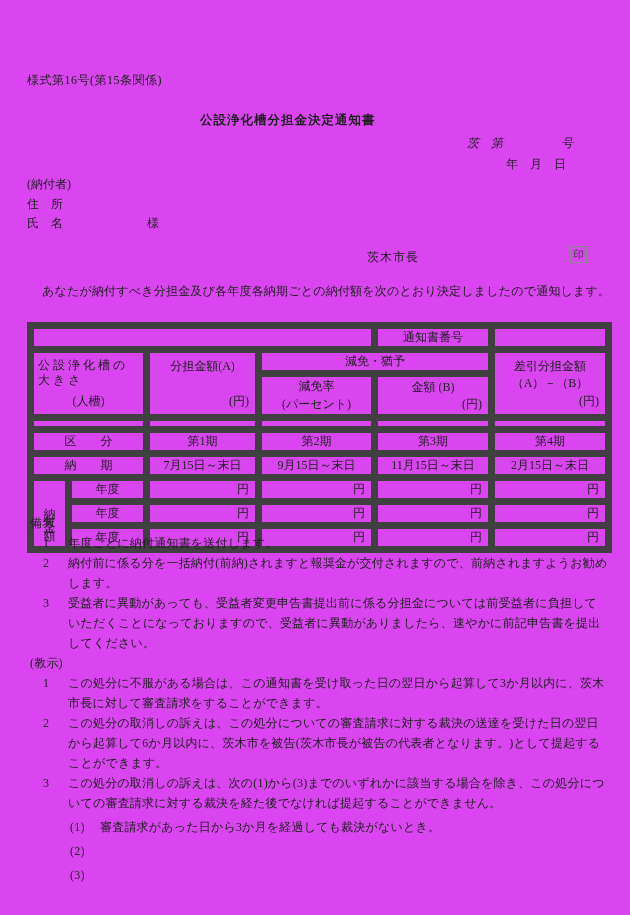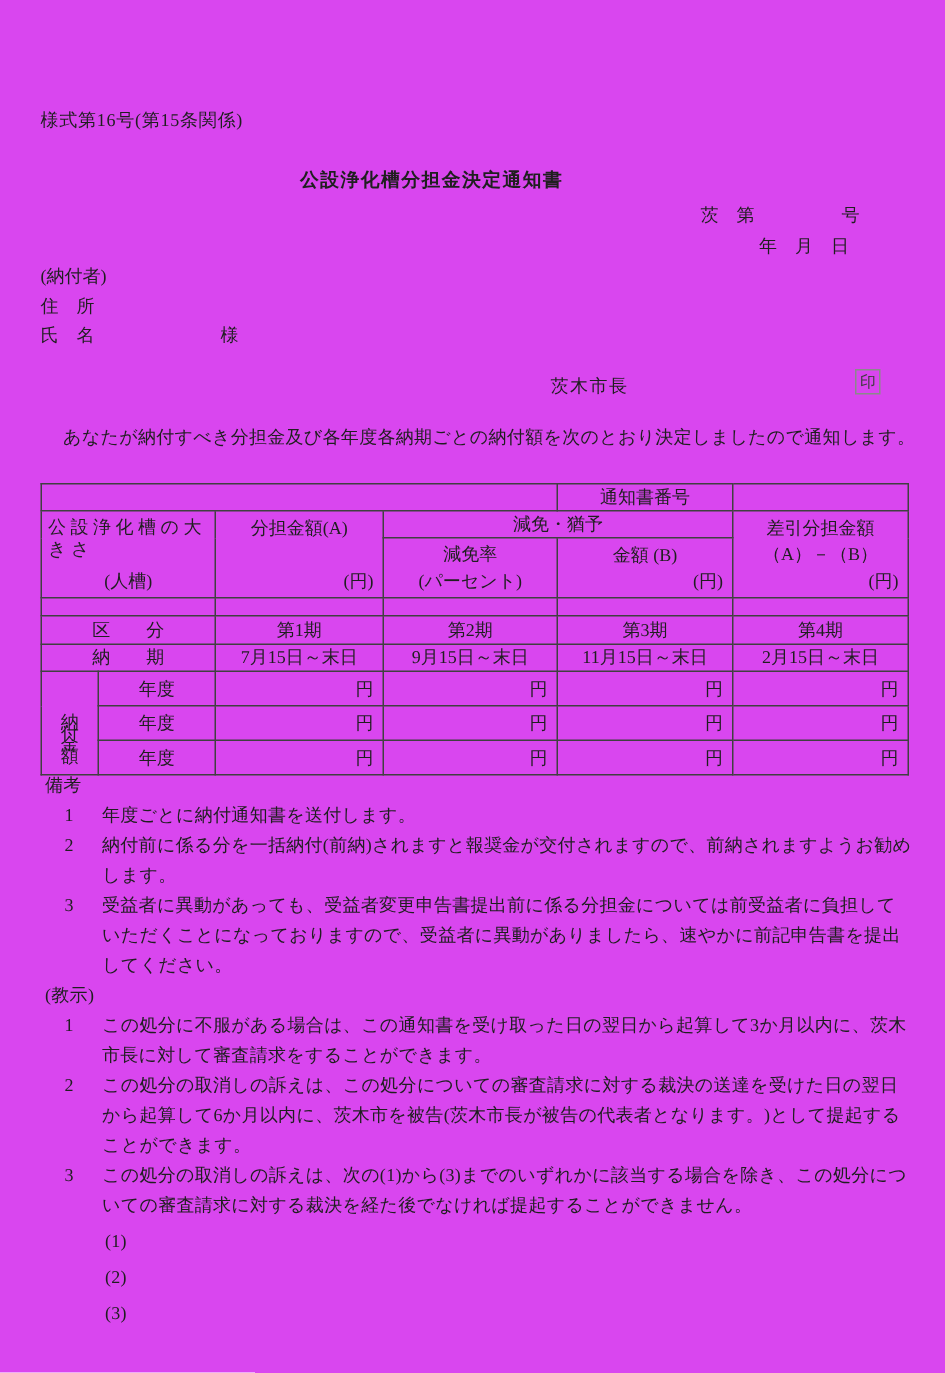--- a/index.html
+++ b/index.html
@@ -5,41 +5,41 @@
   * { margin:0; padding:0; box-sizing:border-box; }
   html,body { background:#ffffff; }
   .page {
     position:relative; width:630px; height:915px; background:#d946ef;
     font-family:"Liberation Serif","DejaVu Serif",serif;
     color:#1f1f1f; font-size:12px; overflow:hidden;
   }
   .abs { position:absolute; white-space:nowrap; }
   .form-note { left:27px; top:72px; letter-spacing:0.5px; }
   .doc-title { left:200px; top:112px; font-size:12.5px; font-weight:bold; letter-spacing:1px; }
-  .doc-no { left:467px; top:135px; display:flex; align-items:flex-start; }
+  .doc-no { left:467px; top:135px; display:flex; align-items:flex-start;font-style:italic; }
   .doc-no .blank { display:inline-block; width:58px; }
   .date-line { left:506px; top:156px; }
   .payer-label { left:27px; top:176px; }
   .addr-line { left:27px; top:196px;text-align:center; }
   .name-line { left:27px; top:215px; }
   .honorific { margin-left:84px; }
   .mayor { left:367px; top:249px; letter-spacing:1px; }
   .seal-box {
     left:570px; top:246px; width:17px; height:17px;
     border:1px solid #8a8a8a; display:flex; align-items:center; justify-content:center;
     font-size:10.5px; color:#3c3c3c;
   }
   .intro { left:30px; top:283px; width:578px; text-indent:12px; white-space:nowrap; letter-spacing:0.2px; }
 
   
   .main-table {
     position:absolute; left:27px; top:322px; width:578px;
     border-collapse:collapse; table-layout:fixed; font-size:12px;
   }
-  .main-table td { border:1px solid #404040; padding:0 4px; vertical-align:middle; }
+  .main-table td { border:7px solid #404040; padding:0 4px; vertical-align:middle; }
   .c { text-align:center; }
   .r { text-align:right; }
   .r-notice td { height:18px; }
   .r-head1 td { height:17px; }
   .r-head2 td { height:40px; }
   .r-empty td { height:12px; }
   .r-kubun td { height:19px; }
   .r-nouki td { height:18px; }
   .r-pay td { height:23px; }
   .cell-col { display:flex; flex-direction:column; justify-content:space-between; }
@@ -216,20 +216,21 @@
     <div class="li">
       <span class="num">2</span>
       <span class="txt">この処分の取消しの訴えは、この処分についての審査請求に対する裁決の送達を受けた日の翌日から起算して6か月以内に、茨木市を被告(茨木市長が被告の代表者となります。)として提起することができます。</span>
     </div>
     <div class="li">
       <span class="num">3</span>
       <span class="txt">この処分の取消しの訴えは、次の(1)から(3)までのいずれかに該当する場合を除き、この処分についての審査請求に対する裁決を経た後でなければ提起することができません。</span>
     </div>
     <div class="li sub">
       <span class="num">(1)</span>
+      <span class="txt">審査請求があった日から3か月を経過しても裁決がないとき。</span>
     </div>
     <div class="li sub">
       <span class="num">(2)</span>
     </div>
     <div class="li sub">
       <span class="num">(3)</span>
     </div>
   </section>
 
 </div>

